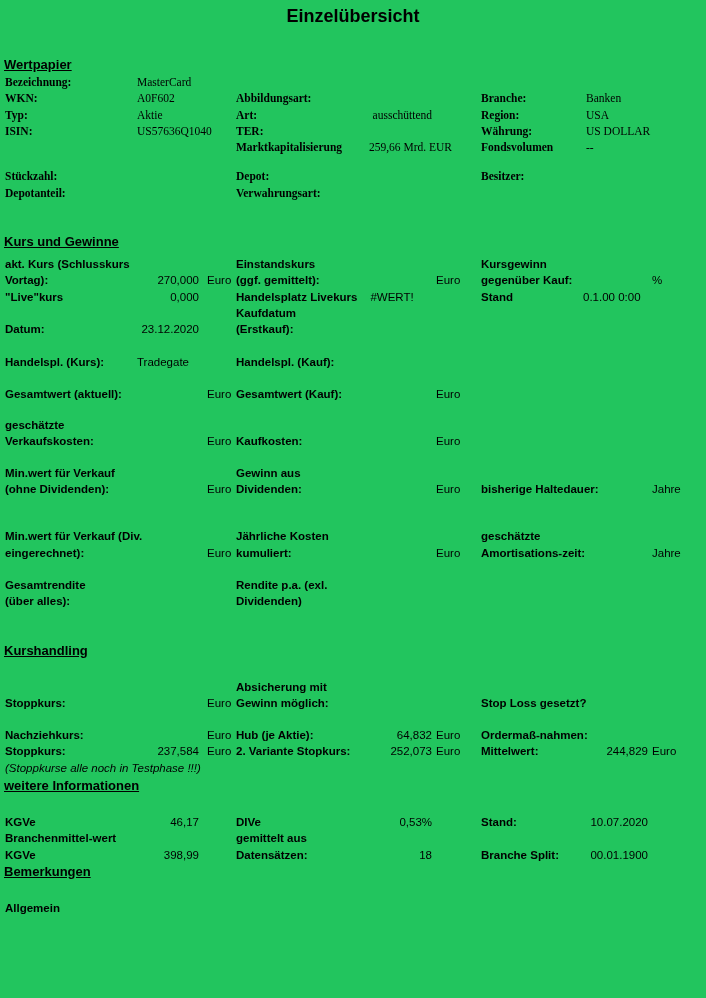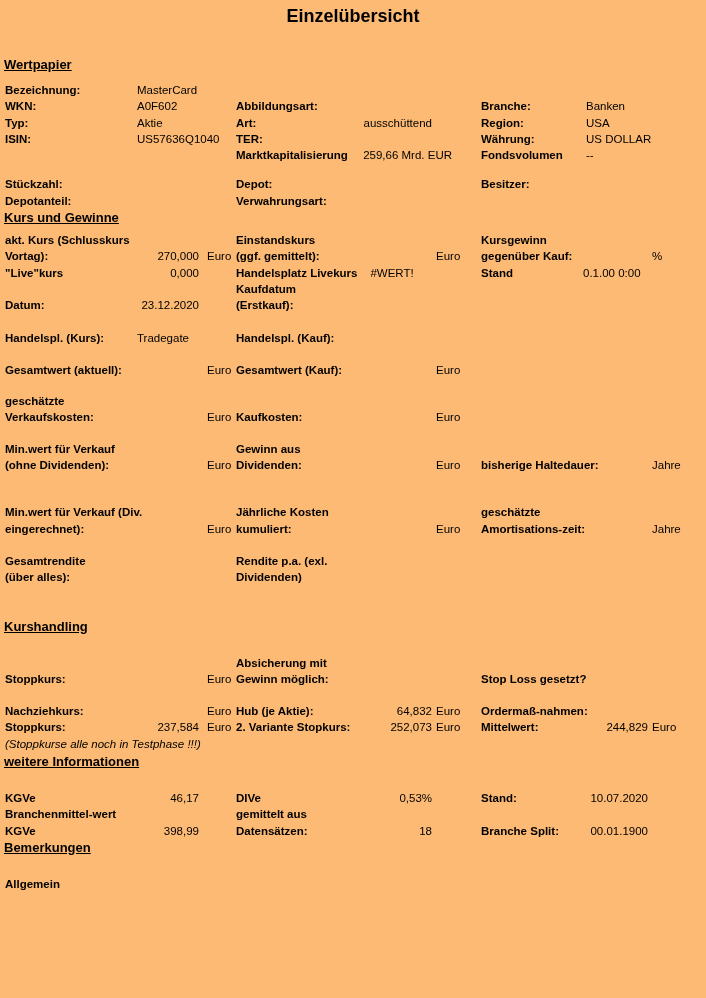--- a/index.html
+++ b/index.html
@@ -1,20 +1,20 @@
 <!DOCTYPE html>
 <html lang="de"><head>
 <meta charset="utf-8">
 <style>
   html,body{margin:0;padding:0;background:#ffffff;}
   .page{
     position:relative;
     width:706px;
     height:998px;
-    background:#fdba74;
+    background:#22c55e;
     color:#000000;
     font-family:"Liberation Sans","DejaVu Sans",sans-serif;
     font-size:11.5px;
     overflow:hidden;
   }
   .title{
     margin:0;
     padding-top:5px;
     height:22px;
     text-align:center;
@@ -48,22 +48,22 @@
   .ub{left:436px;}
   
   .lc{left:481px;font-weight:bold;}
   .vcl{left:586px;}
   .vc{left:558px;width:90px;text-align:right;}
   .vcc{left:583px;}
   .uc{left:652px;}
   .note{left:5px;font-style:italic;}
   
   .sec-wertpapier{margin-top:29px;}
-  .sec-wertpapier .rows{margin-top:8px;}
-  .sec-kurs-und-gewinne{}
+  .sec-wertpapier .rows{margin-top:0;font-family:Liberation Serif, serif;}
+  .sec-kurs-und-gewinne{margin-top:32px;}
   .sec-kurs-und-gewinne .rows{margin-top:5px;}
   .sec-kurshandling{margin-top:32px;}
   .sec-kurshandling .rows{margin-top:19px;}
   .sec-weitere-informationen{margin-top:1px;}
   .sec-weitere-informationen .rows{margin-top:19px;}
   .sec-bemerkungen{margin-top:0px;}
   .sec-bemerkungen .rows{margin-top:19px;}
 </style>
 </head>
 <body>

